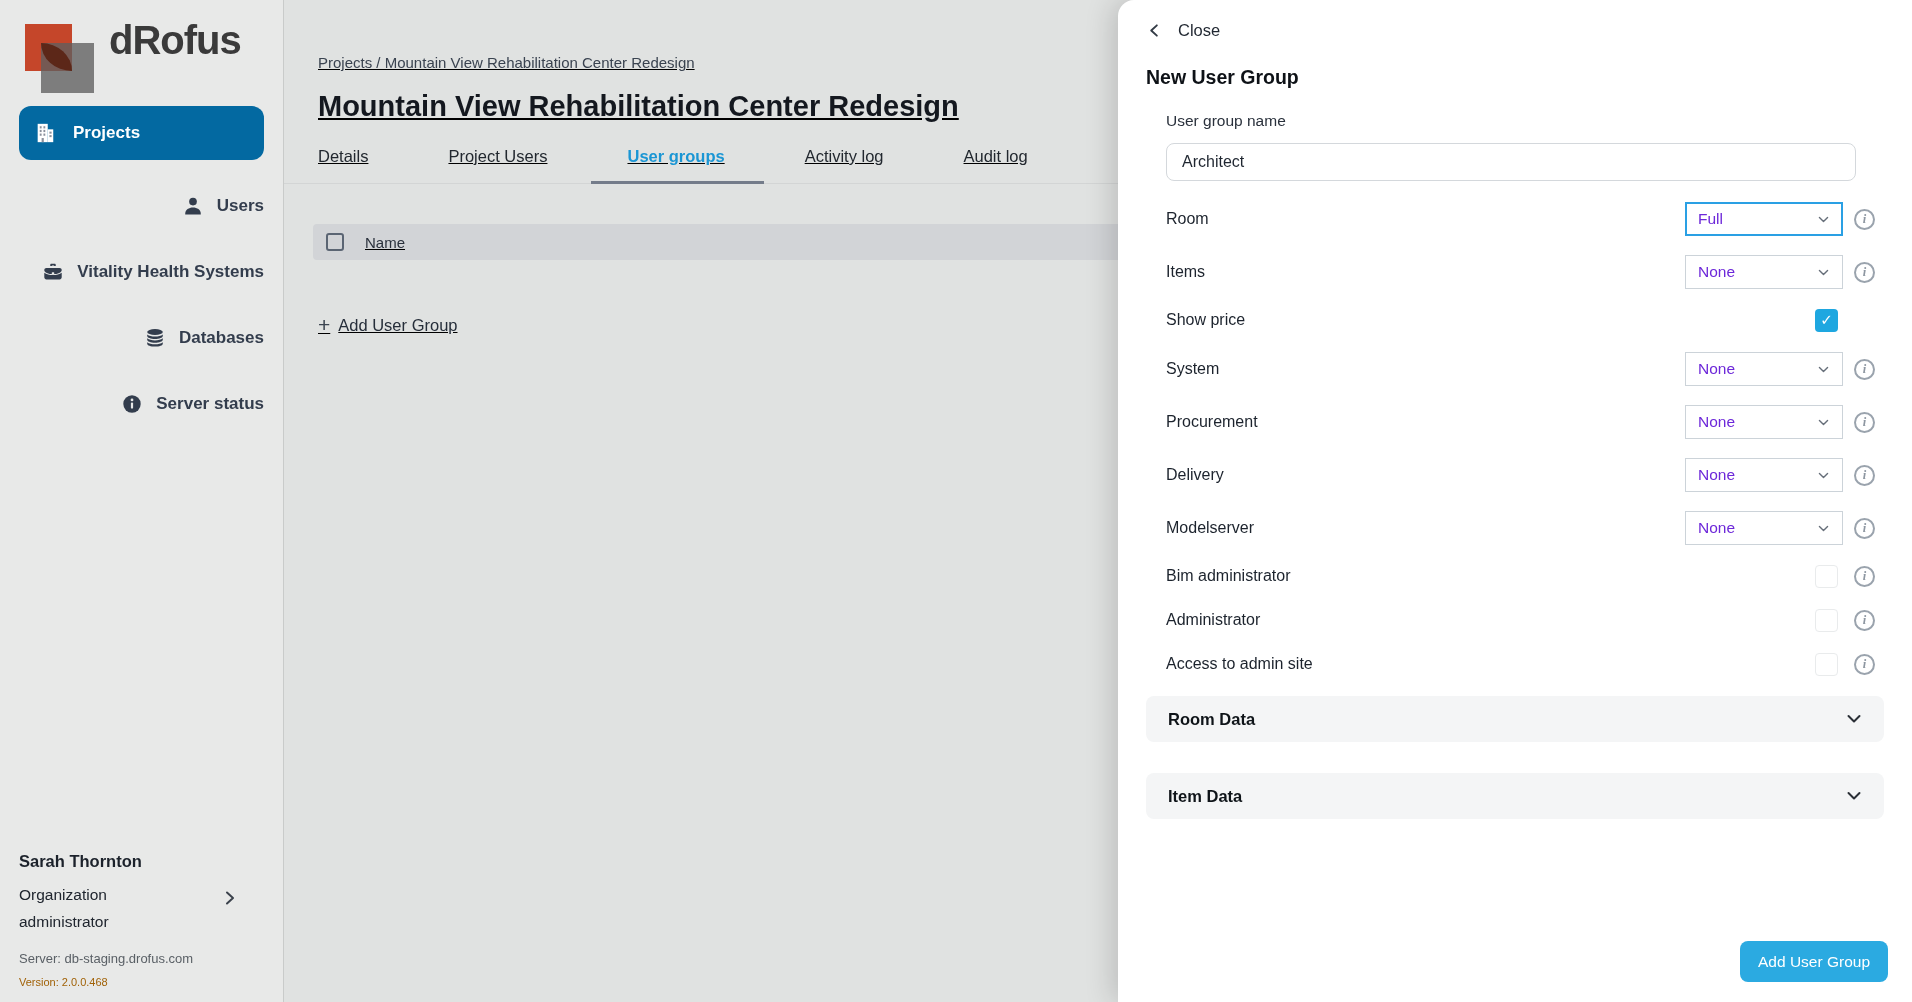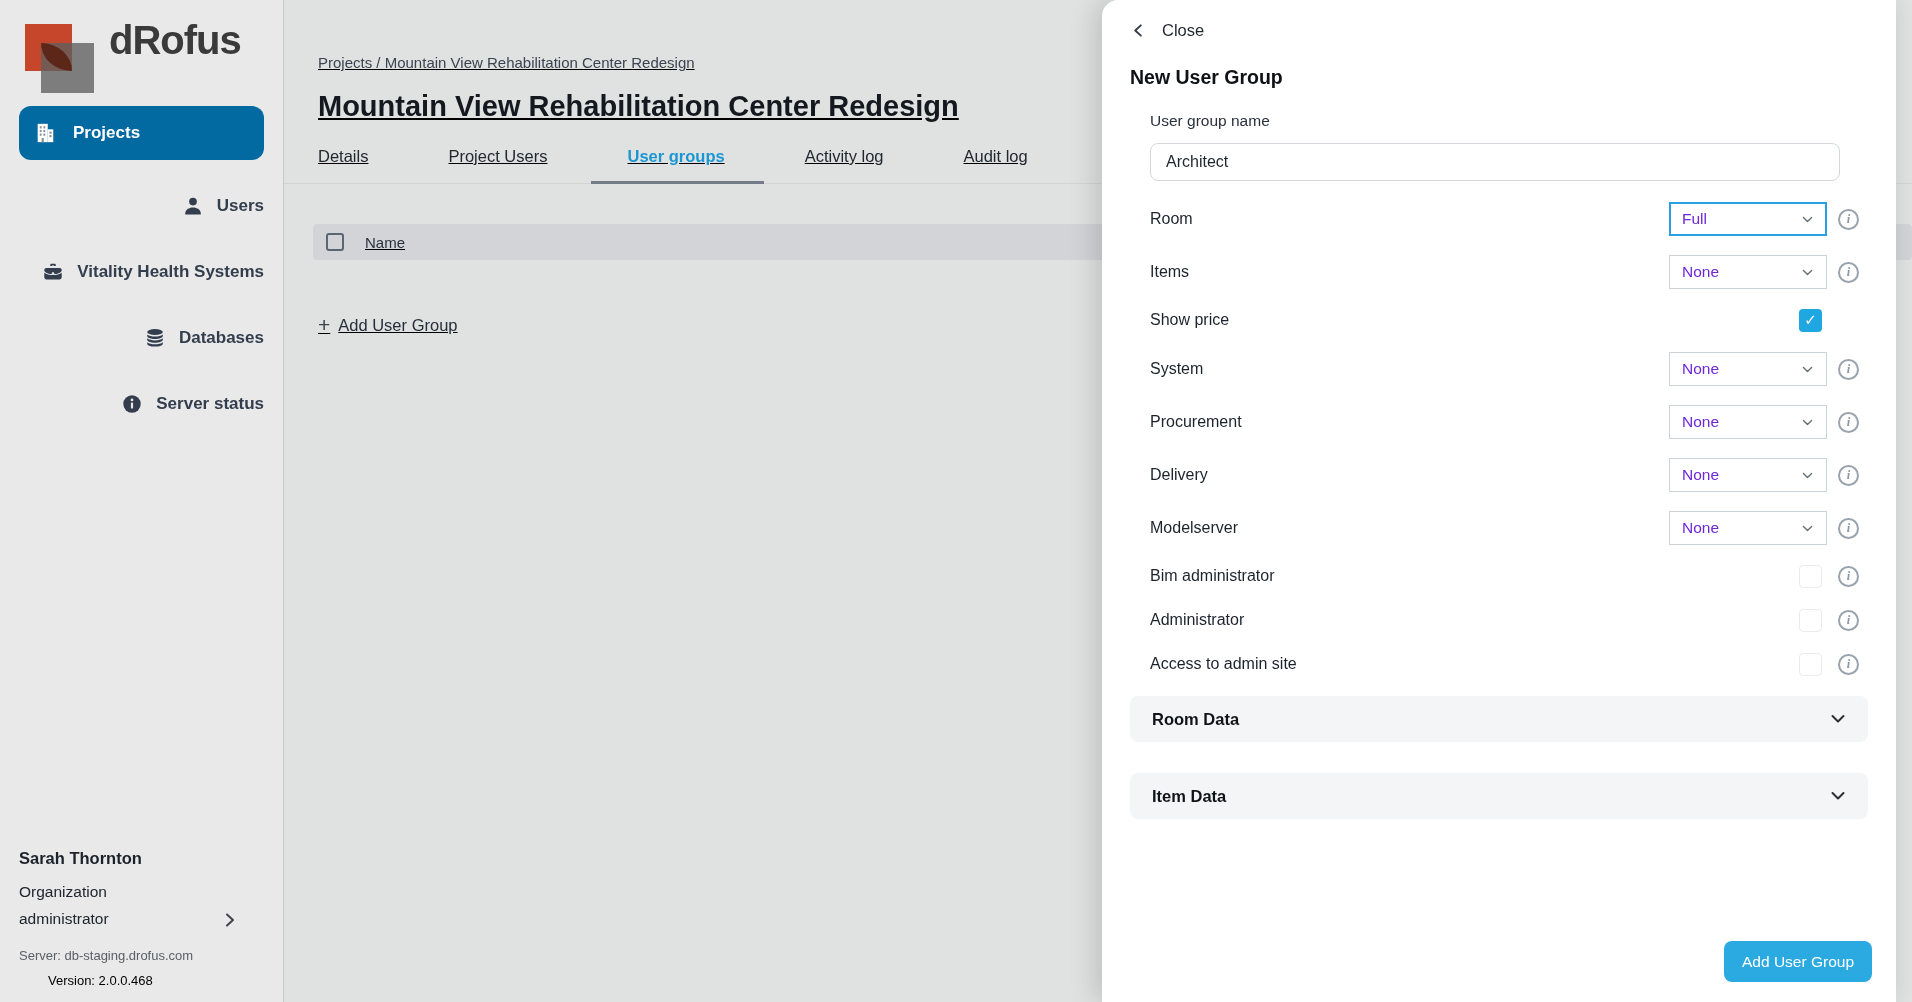--- a/index.html
+++ b/index.html
@@ -21,25 +21,25 @@
   .nav-pill { margin-top:12px; height:54px; border-radius:12px; background:#0369a1;
     display:flex; align-items:center; gap:16px; padding-left:14px; color:#fff;
     font-size:17px; font-weight:700; cursor:pointer; }
   .nav-item { margin-top:26px; min-height:40px; display:flex; align-items:center; gap:12px;
     padding-left:14px; color:#333d4d; font-size:17px; font-weight:600; line-height:1.35; cursor:pointer;justify-content:flex-end; }
   .nav-icon { width:24px; min-width:24px; height:24px; display:flex; align-items:center; justify-content:center; }
   .nav-icon svg { width:22px; height:22px; }
 
   .sidebar-footer { margin-top:auto; }
   .footer-name { font-size:16.5px; font-weight:700; color:#1c222b; margin-bottom:11px; }
-  .footer-role-row { display:flex; align-items:flex-end;gap:15px; }
+  .footer-role-row { display:flex; align-items:flex-start;gap:15px; }
   .footer-role { width:170px; font-size:15.5px; color:#20262f; line-height:1.7; }
   .footer-chevron { margin-left:auto; margin-right:26px; margin-top:8px; }
   .footer-server { margin-top:16px; font-size:13px; color:#5a6066; }
-  .footer-version { margin-top:10px; font-size:13px; color:#000000;margin-left:29px; }
+  .footer-version { margin-top:10px; font-size:11px; color:#a16207; }
 
   
   .main { flex:1; padding-left:34px; position:relative;text-decoration:underline; }
   .breadcrumb { margin-top:54px; font-size:15px; line-height:18px; color:#3a4350; }
   .page-title { margin-top:16px; font-size:29px; line-height:36px; font-weight:700; color:#14181f; }
   .tabs { margin-top:21px; margin-left:-34px; padding-left:34px; display:flex; gap:80px;
     border-bottom:1px solid #d3d5d5; }
   .tab { position:relative; padding-bottom:16px; font-size:16.5px; line-height:22px; color:#22282f; cursor:pointer; }
   .tab.active { color:#1b96d4; font-weight:700; }
   .tab.active::after { content:""; position:absolute; left:-36px; right:-39px; bottom:-1px;
@@ -47,21 +47,21 @@
   .table-header { margin-top:40px; margin-left:-5px; height:36px; background:#d2d4d7;
     border-radius:4px; display:flex; align-items:center; }
   .th-checkbox { margin-left:13px; width:18px; height:18px; border:2px solid #5b6573;
     border-radius:3px; cursor:pointer; }
   .th-label { margin-left:21px; font-size:15px; font-weight:500; color:#2a313c; }
   .add-link { margin-top:55px; display:flex; align-items:center; gap:8px; font-size:16.5px;
     color:#262e3a; cursor:pointer; width:max-content; }
   .plus-icon::after { content:"+"; font-size:21px; font-weight:400; color:#3c4551; line-height:20px; }
 
   
-  .drawer { position:absolute; top:0; right:16px; bottom:0; width:794px; background:#fff;
+  .drawer { position:absolute; top:0; right:0; bottom:0; width:794px; background:#fff;
     border-top-left-radius:16px; box-shadow:-6px 0 28px rgba(0,0,0,.16); z-index:5; }
   .drawer-close { display:flex; align-items:center; gap:16px; padding:21px 0 0 29px;
     font-size:16.5px; color:#1f2630; cursor:pointer; width:max-content; }
   .drawer-title { margin:25px 0 0 28px; font-size:19.5px; line-height:24px; font-weight:700; color:#0e1217; }
   .field { margin:22px 48px 0 48px; }
   .field-label { font-size:15.5px; line-height:19px; color:#2a313c; }
   .field-input { margin-top:13px; width:690px; height:38px; border:1px solid #d4d8dc;
     border-radius:8px; padding:16px 15px; font-size:16px; color:#1f2630; background:#fff; outline:none;
     font-family:"Liberation Sans","DejaVu Sans",sans-serif; }
 

